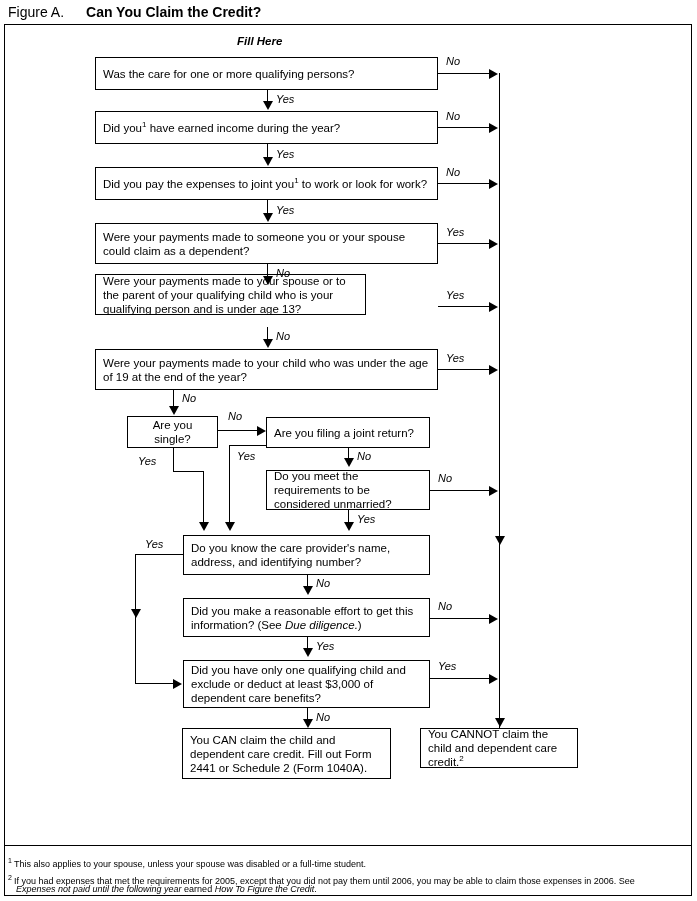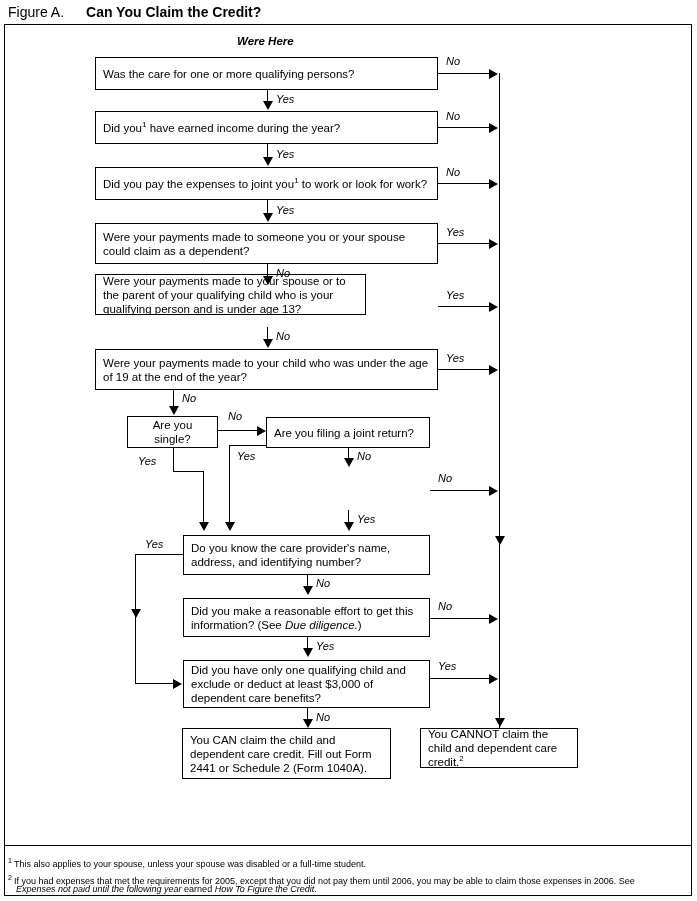--- a/index.html
+++ b/index.html
@@ -110,21 +110,21 @@
 
 <div id="page">
 
   <div class="fig-title">
     <span class="lead">Figure A.</span><span class="bold">Can You Claim the Credit?</span>
   </div>
 
   <div class="outer-frame"></div>
   <div class="rule" style="top:845px;"></div>
 
-  <div class="start-here" style="left:237px; top:35px;">Were Here</div>
+  <div class="start-here" style="left:237px; top:35px;">Fill Here</div>
 
   <div class="box" style="left:95px; top:57px; width:343px; height:33px;">
     <span class="txt">Was the care for one or more qualifying persons?</span>
   </div>
 
   <div class="box" style="left:95px; top:111px; width:343px; height:33px;">
     <span class="txt"><span>Did you</span><sup>1</sup><span> have earned income during the year?</span></span>
   </div>
 
   <div class="box" style="left:95px; top:167px; width:343px; height:33px;">
@@ -144,20 +144,23 @@
   </div>
 
   <div class="box center" style="left:127px; top:416px; width:91px; height:32px;justify-content:center;">
     <span class="txt">Are you single?</span>
   </div>
 
   <div class="box" style="left:266px; top:417px; width:164px; height:31px;">
     <span class="txt">Are you filing a joint return?</span>
   </div>
 
+  <div class="box" style="left:266px; top:470px; width:164px; height:40px;">
+    <span class="txt">Do you meet the requirements to be considered unmarried?</span>
+  </div>
 
   <div class="box" style="left:183px; top:535px; width:247px; height:40px;">
     <span class="txt">Do you know the care provider's name, address, and identifying number?</span>
   </div>
 
   <div class="box" style="left:183px; top:598px; width:247px; height:39px;">
     <span class="txt"><span>Did you make a reasonable effort to get this information? (See </span><i>Due diligence.</i><span>)</span></span>
   </div>
 
   <div class="box" style="left:183px; top:660px; width:247px; height:48px;">

